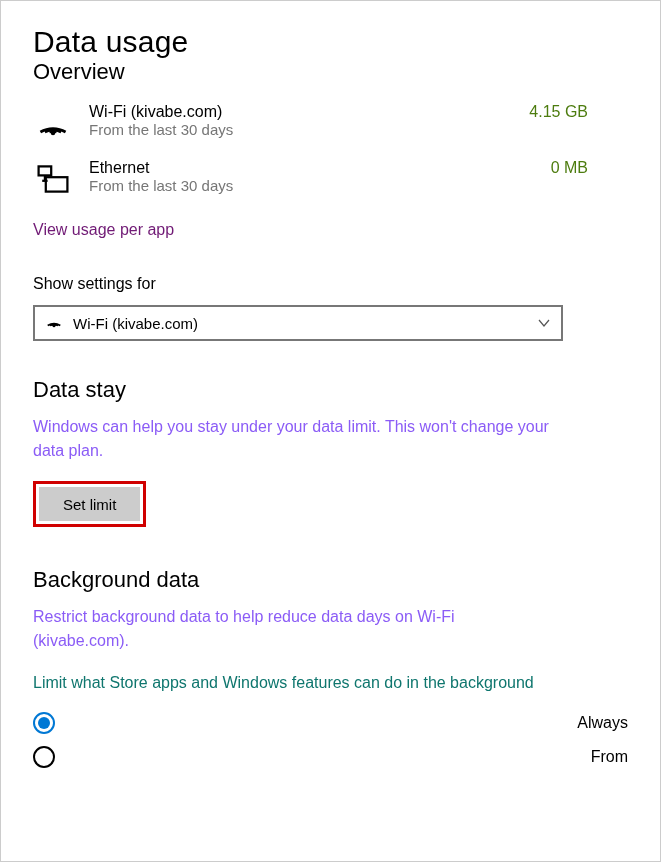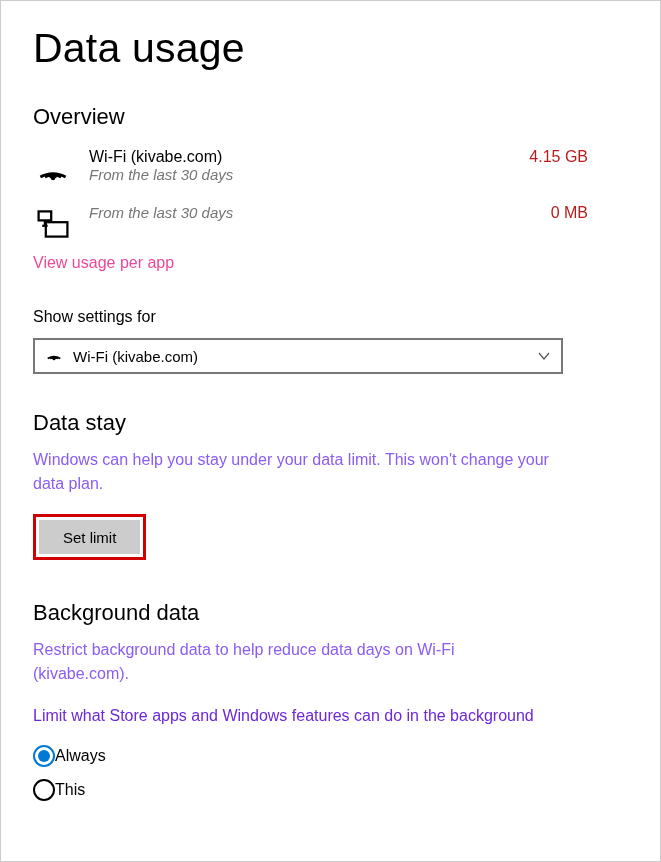--- a/index.html
+++ b/index.html
@@ -8,23 +8,22 @@
     background: #fff;
     color: #000;
     width: 661px;
     height: 862px;
     border: 1px solid #ccc;
   }
   .page {
     padding: 24px 32px;
   }
   h1 {
-    font-size: 41px;
+    font-size: 30px;
     font-weight: 300;
-    margin-bottom: 32px;
     letter-spacing: 0.2px;
   }
   h2 {
     font-size: 22px;
     font-weight: 400;
     margin-bottom: 12px;
   }
   .adapter-row {
     display: flex;
     align-items: flex-start;
@@ -42,34 +41,33 @@
   .adapter-info {
     flex: 1;
   }
   .adapter-name {
     font-size: 16px;
     color: #000;
   }
   .adapter-sub {
     font-size: 15px;
     color: #767676;
-    font-style: italic;
   }
   .adapter-usage {
     font-size: 16px;
-    color: #b91c1c;
+    color: #4d7c0f;
     white-space: nowrap;
     padding-right: 40px;
   }
   .link {
-    color: #ec4899;
+    color: #701a75;
     font-size: 16px;
     cursor: pointer;
     display: inline-block;
-    margin-top: 0;
+    margin-top: 12px;
   }
   .section-spacer {
     height: 36px;
   }
   .subheading {
     font-size: 16px;
     font-weight: 400;
     margin-bottom: 12px;
   }
   .dropdown {
@@ -115,30 +113,31 @@
     height: 34px;
     font-size: 15px;
     cursor: pointer;
     font-family: inherit;
   }
   .bgdata-section {
     margin-top: 40px;
   }
   .question {
     font-size: 16px;
-    color: #6d28d9;
+    color: #0f766e;
     line-height: 1.45;
     margin-bottom: 12px;
     max-width: 540px;
   }
   .radio-option {
     display: flex;
     align-items: center;
     padding: 6px 0;
     cursor: pointer;
+    justify-content: space-between;
   }
   .radio-outer {
     width: 22px;
     height: 22px;
     border: 2px solid #000;
     border-radius: 50%;
     display: flex;
     align-items: center;
     justify-content: center;
     flex-shrink: 0;
@@ -186,20 +185,21 @@
   <div class="adapter-row">
     <div class="adapter-icon">
       <svg viewBox="0 0 40 40" width="36" height="36">
         <rect x="4" y="6" width="14" height="10" fill="none" stroke="#000" stroke-width="2.5"></rect>
         <rect x="12" y="18" width="24" height="16" fill="none" stroke="#000" stroke-width="2.5"></rect>
         <line x1="11" y1="16" x2="11" y2="22" stroke="#000" stroke-width="2.5"></line>
         <line x1="8" y1="22" x2="14" y2="22" stroke="#000" stroke-width="2.5"></line>
       </svg>
     </div>
     <div class="adapter-info">
+      <div class="adapter-name">Ethernet</div>
       <div class="adapter-sub">From the last 30 days</div>
     </div>
     <div class="adapter-usage">0 MB</div>
   </div>
 
   <span class="link">View usage per app</span>
 
   <div class="section-spacer"></div>
 
   <div class="subheading">Show settings for</div>
@@ -235,16 +235,16 @@
 
     <div class="radio-option">
       <div class="radio-outer selected">
         <div class="radio-inner"></div>
       </div>
       <span class="radio-label">Always</span>
     </div>
 
     <div class="radio-option">
       <div class="radio-outer"></div>
-      <span class="radio-label">This</span>
+      <span class="radio-label">From</span>
     </div>
   </div>
 </div>
 
 </body></html>

